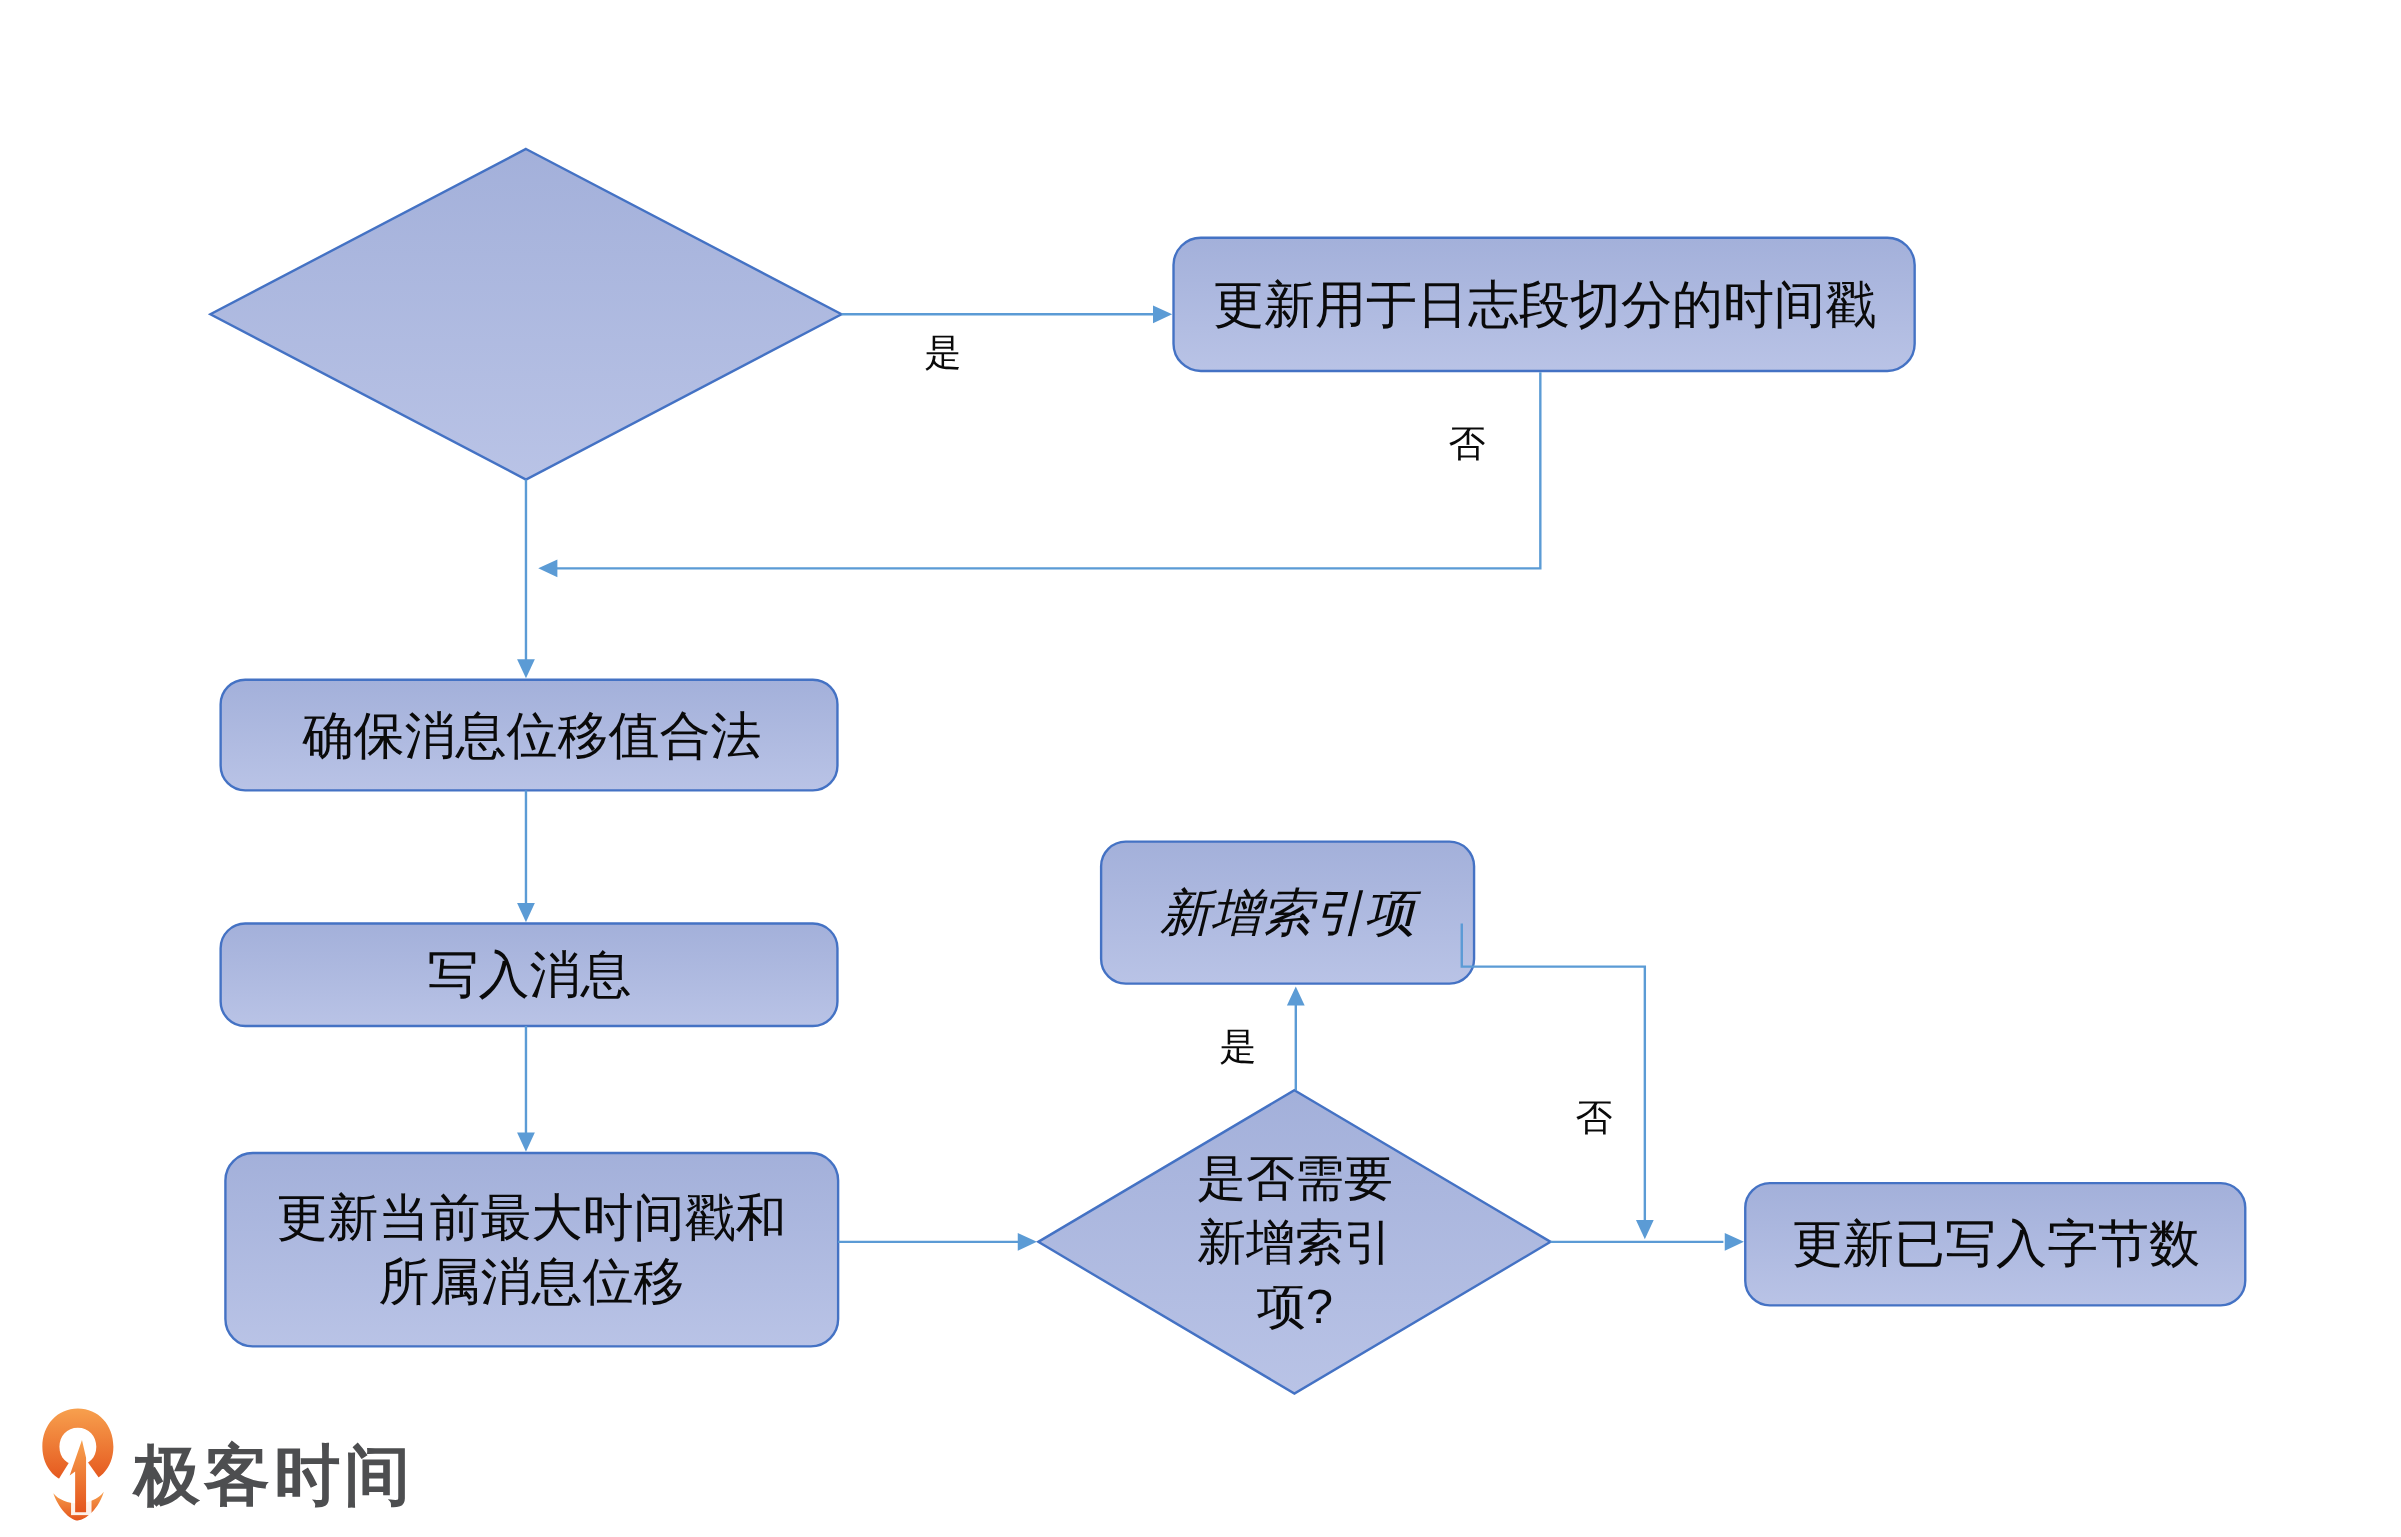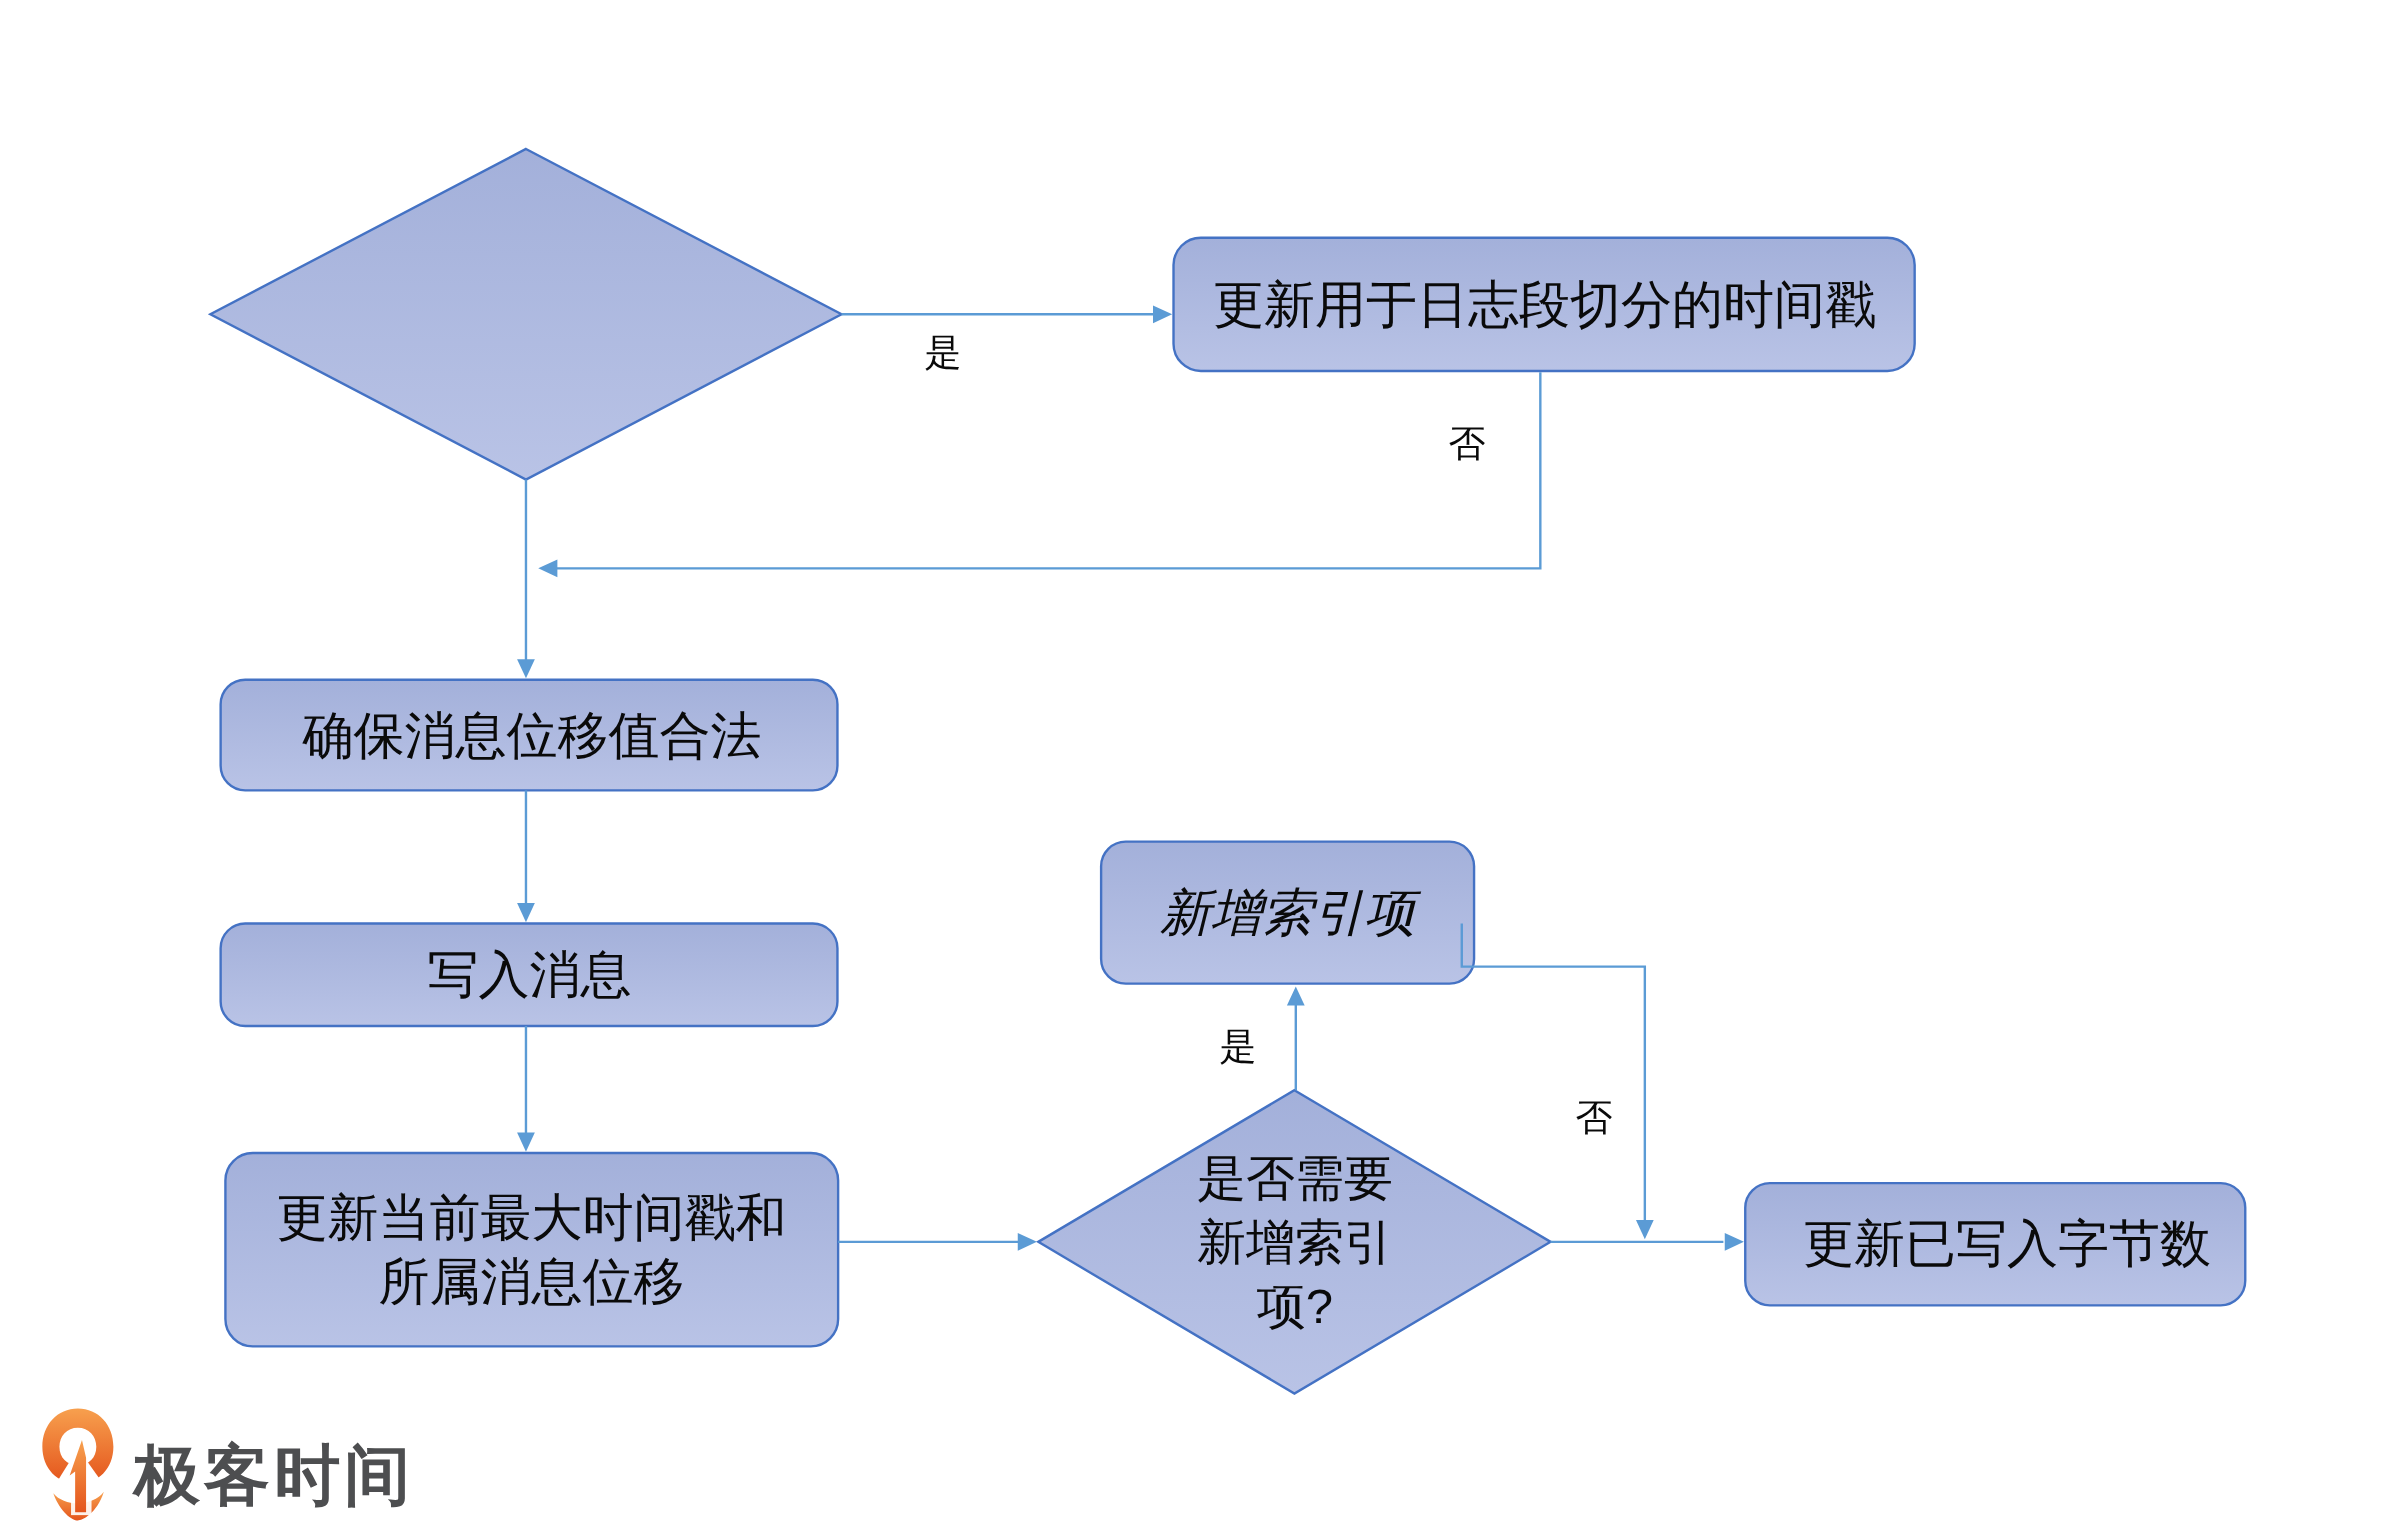--- a/index.html
+++ b/index.html
@@ -122,21 +122,21 @@
   </div>
 
   <div class="label" style="left:1101px;top:842px;width:373px;height:142px;font-style:italic;">新增索引项</div>
 
   <div class="label multiline d2" style="left:1124px;top:1142px;width:342px;height:199px;">
     <span>是否需要</span>
     <span>新增索引</span>
     <span>项?</span>
   </div>
 
-  <div class="label" style="left:1746px;top:1183px;width:500px;height:122px;margin-left:11px;">更新已写入字节数</div>
+  <div class="label" style="left:1746px;top:1183px;width:500px;height:122px;">更新已写入字节数</div>
 
   <div class="edge-label" style="left:943px;top:353px;">是</div>
   <div class="edge-label" style="left:1467px;top:444px;">否</div>
   <div class="edge-label" style="left:1238px;top:1047px;">是</div>
   <div class="edge-label" style="left:1594px;top:1118px;">否</div>
 
   <div class="logo-text">极客时间</div>
 
 </div>
 

